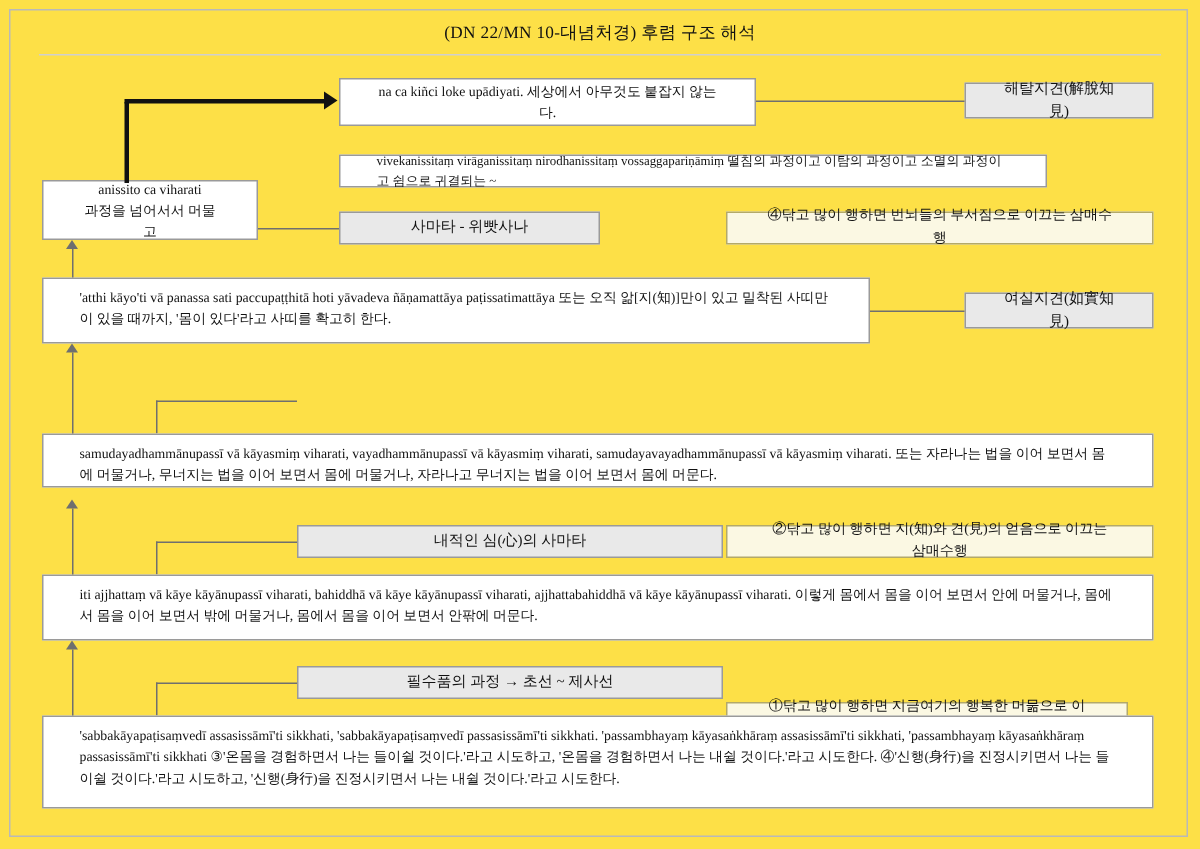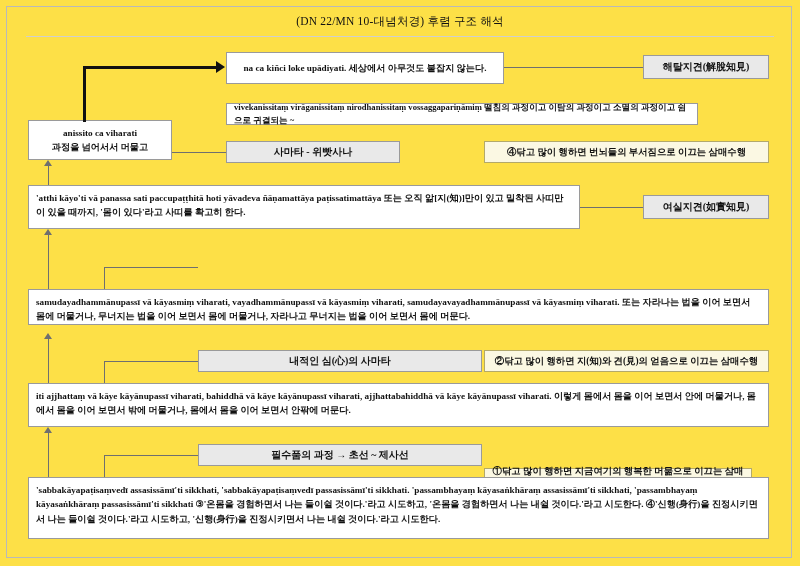--- a/index.html
+++ b/index.html
@@ -45,23 +45,22 @@
     height: 0;
     border-top: 1px solid #cfcfcf;
   }
   .box {
     position: absolute;
     box-sizing: border-box;
     border: 1px solid #9a9a9a;
     background: #ffffff;
     font-size: 9.2px;
     line-height: 1.55;
-    padding: 5px 7px;
+    padding: 5px 24px;
     color: #111;
-    font-weight: bold;
   }
   .box.gray {
     background: #e9e9e9;
     text-align: center;
     font-size: 10px;
   }
   .box.cream {
     background: #fbf8e3;
     border-color: #b3a96a;
     text-align: center;

